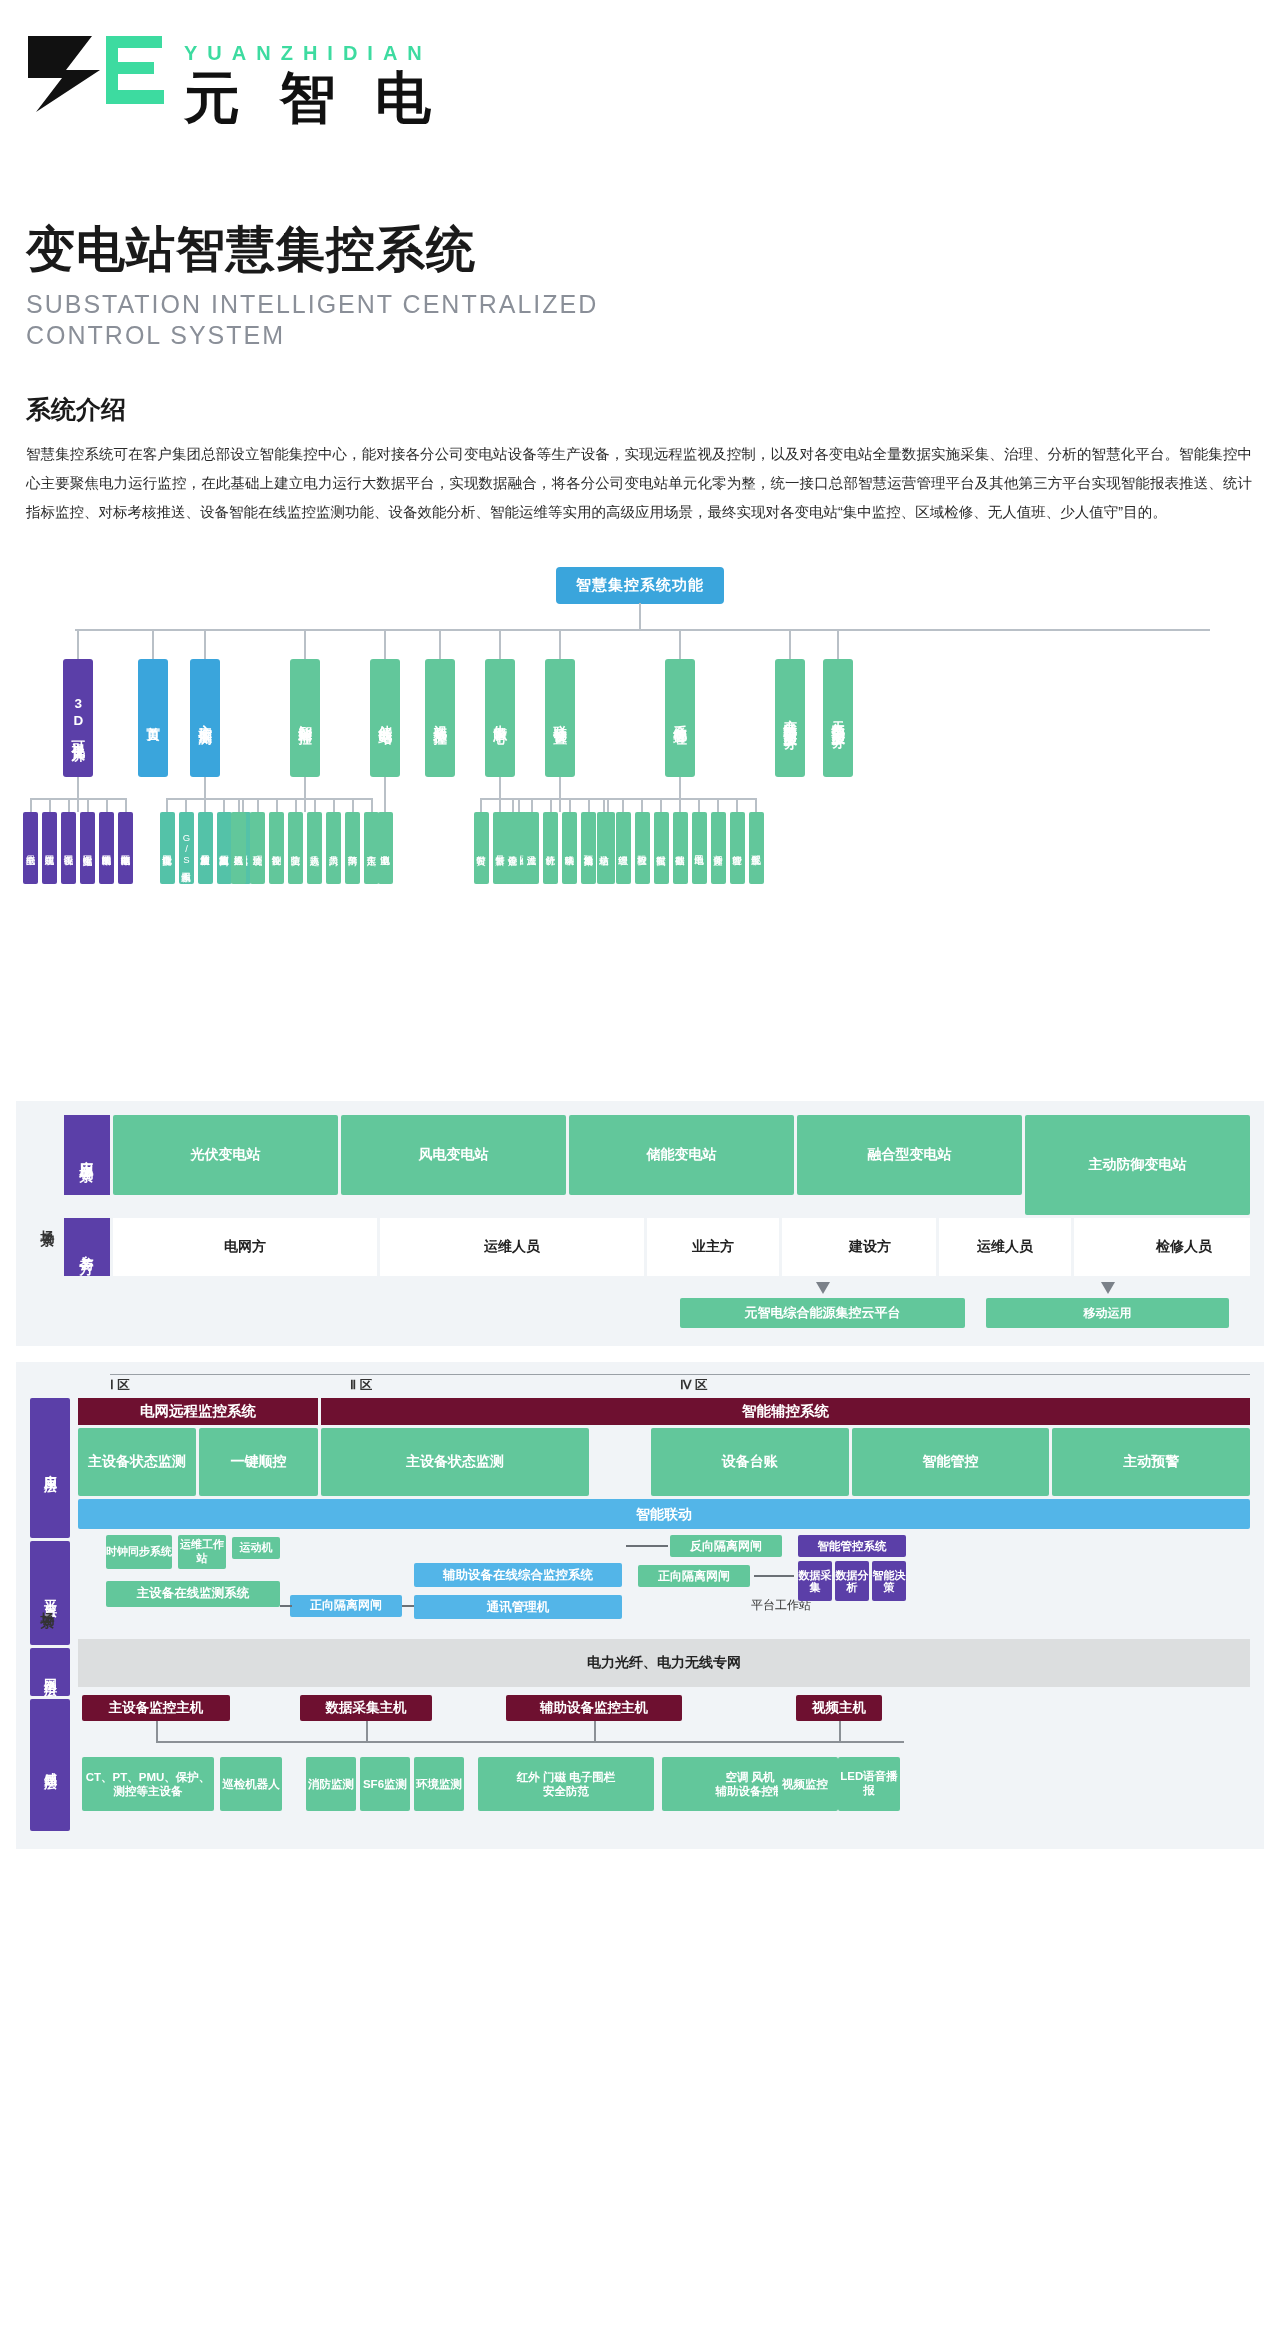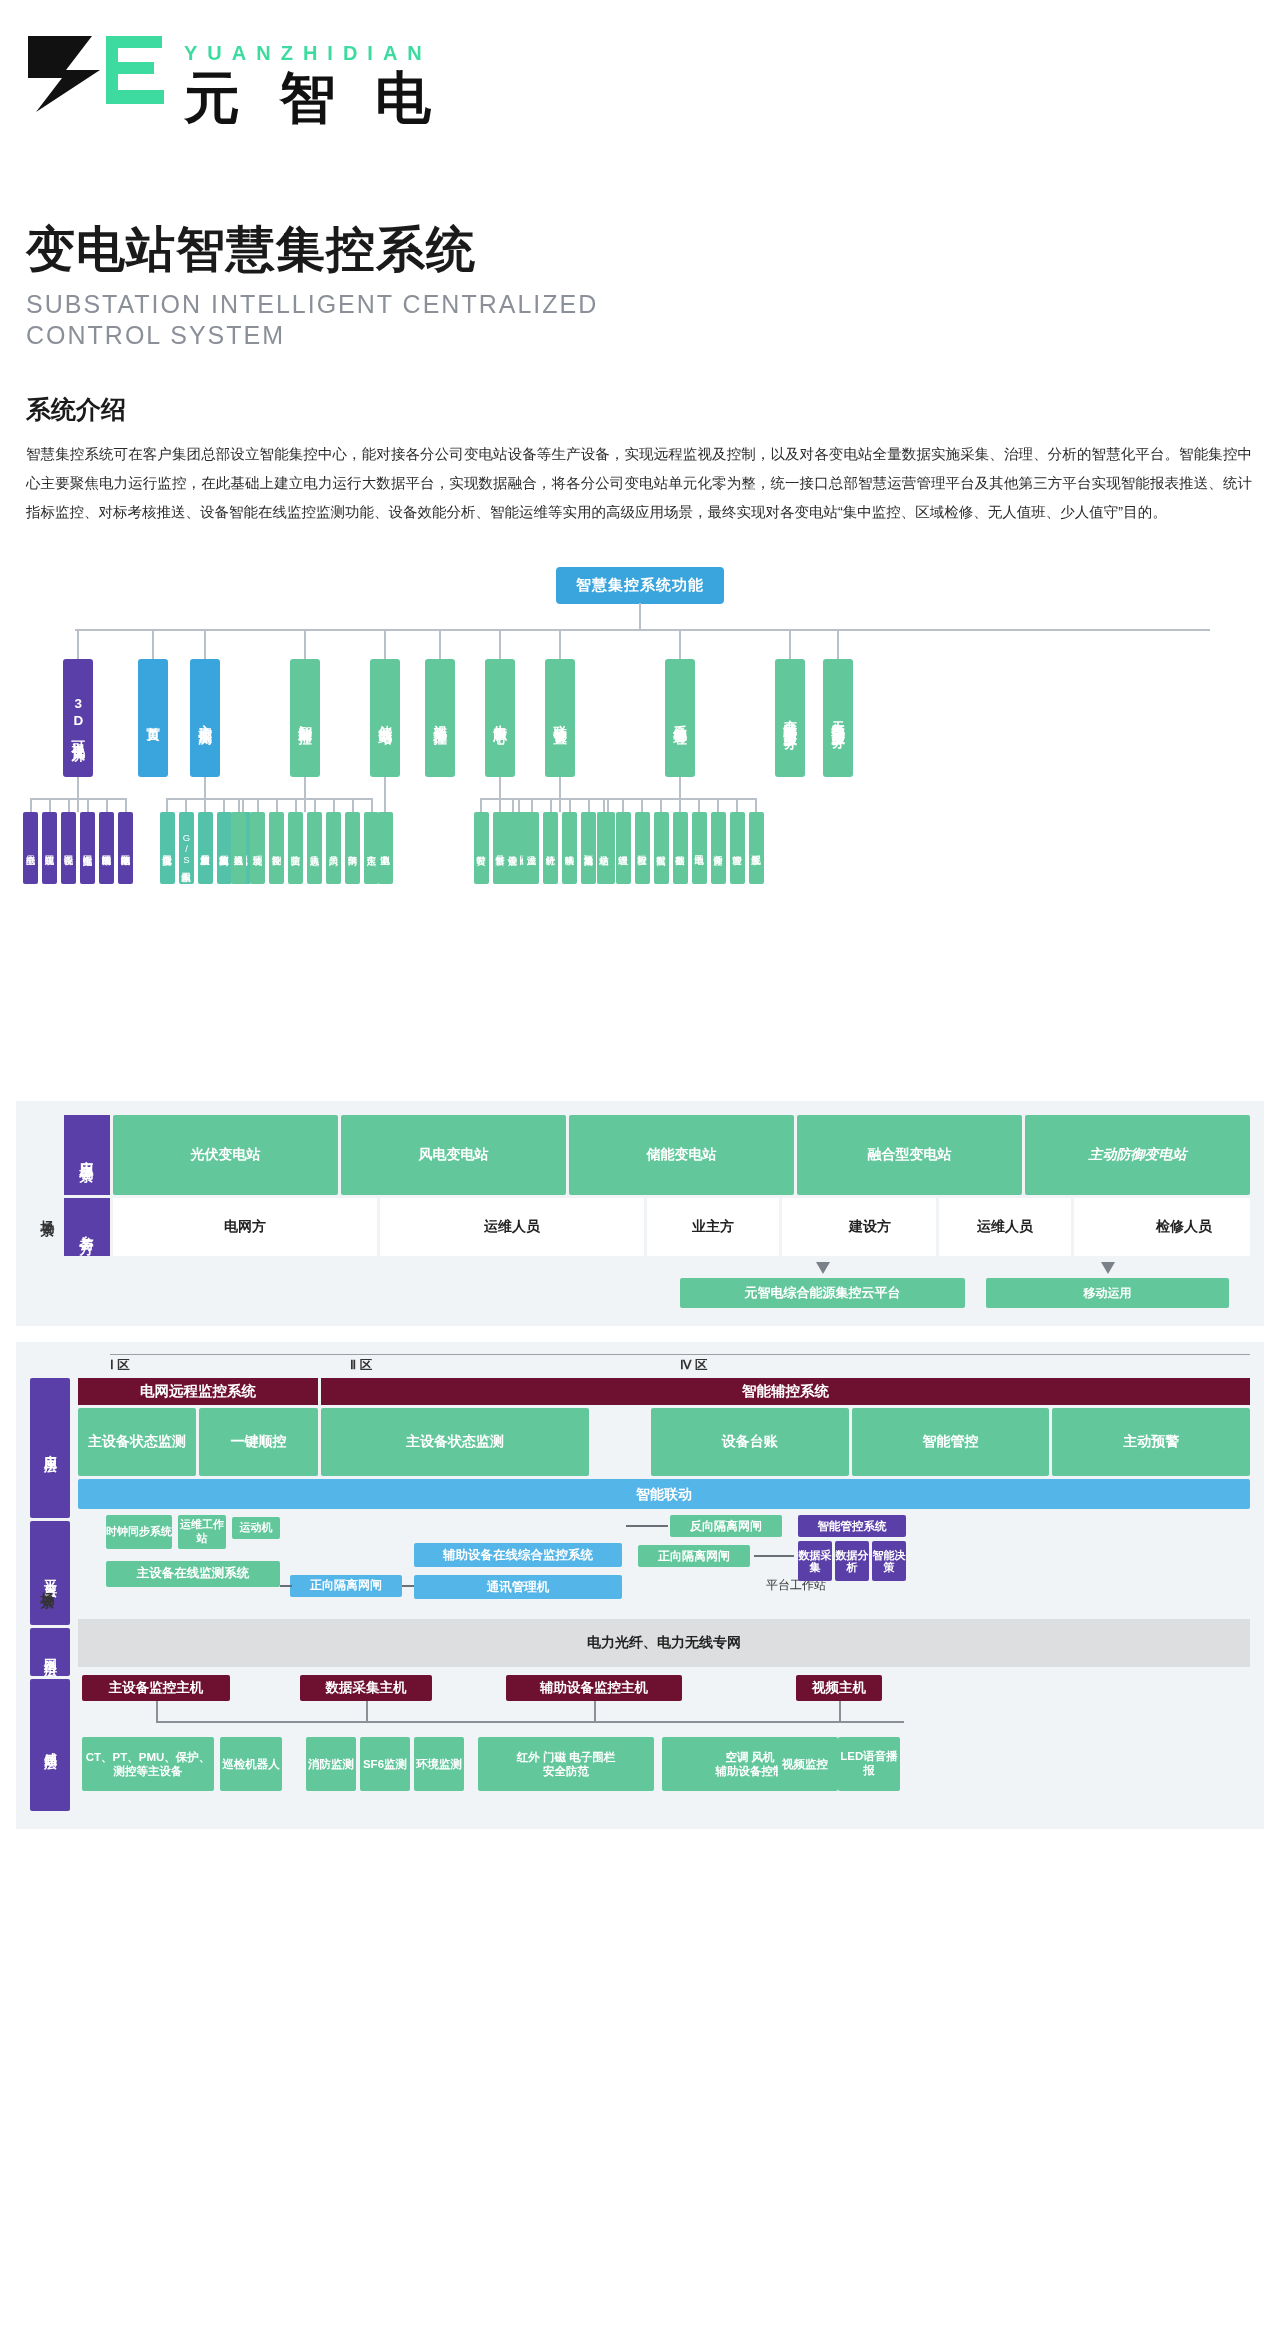--- a/index.html
+++ b/index.html
@@ -255,21 +255,21 @@
   <div class="scn">
     <div class="scn-side">场景</div>
     <div class="scn-body" style="margin-left:34px;">
 
       <div class="scn-line">
         <div class="scn-rowlabel" style="height:80px;">应用场景</div>
         <div class="chip-green" style="flex:1;height:80px;">光伏变电站</div>
         <div class="chip-green" style="flex:1;height:80px;">风电变电站</div>
         <div class="chip-green" style="flex:1;height:80px;">储能变电站</div>
         <div class="chip-green" style="flex:1;height:80px;">融合型变电站</div>
-        <div class="chip-green" style="flex:1;height:80px;font-style:italic;">主动防御变电站</div>
+        <div class="chip-green" style="flex:1;height:100px;">主动防御变电站</div>
       </div>
 
       <div class="scn-line">
         <div class="scn-rowlabel" style="height:58px;">参与方</div>
         <div class="chip-white" style="flex:2;height:58px;">电网方</div>
         <div class="chip-white" style="flex:2;height:58px;">运维人员</div>
         <div class="chip-white" style="flex:1;height:58px;">业主方</div>
         <div class="chip-white" style="flex:1;height:58px;padding-left:22px;">建设方</div>
         <div class="chip-white" style="flex:1;height:58px;">运维人员</div>
         <div class="chip-white" style="flex:1;height:58px;padding-left:44px;">检修人员</div>
@@ -329,21 +329,21 @@
         <div style="position:relative; height:104px; margin-top:6px;">
           <div class="box-green abs" style="left:28px;top:0;width:66px;height:34px;font-size:11px;">时钟同步系统</div>
           <div class="box-green abs" style="left:100px;top:0;width:48px;height:34px;font-size:11px;">运维工作站</div>
           <div class="box-green abs" style="left:154px;top:2px;width:48px;height:22px;font-size:11px;">运动机</div>
           <div class="box-green abs" style="left:28px;top:46px;width:174px;height:26px;font-size:12.5px;">主设备在线监测系统</div>
           <div class="box-blue abs" style="left:212px;top:60px;width:112px;height:22px;font-size:12px;">正向隔离网闸</div>
           <div class="box-blue abs" style="left:336px;top:28px;width:208px;height:24px;font-size:12.5px;">辅助设备在线综合监控系统</div>
           <div class="box-blue abs" style="left:336px;top:60px;width:208px;height:24px;font-size:12.5px;">通讯管理机</div>
           <div class="box-green abs" style="left:592px;top:0px;width:112px;height:22px;font-size:12px;">反向隔离网闸</div>
           <div class="box-green abs" style="left:560px;top:30px;width:112px;height:22px;font-size:12px;">正向隔离网闸</div>
-          <div class="plain-label abs" style="left:672px;top:62px;width:92px;">平台工作站</div>
+          <div class="plain-label abs" style="left:657px;top:62px;width:92px;">平台工作站</div>
           <div class="box-purple abs" style="left:720px;top:0px;width:108px;height:22px;font-size:11.5px;">智能管控系统</div>
           <div class="box-purple abs" style="left:720px;top:26px;width:34px;height:40px;font-size:11px;line-height:1.1;text-align:center;">数据采集</div>
           <div class="box-purple abs" style="left:757px;top:26px;width:34px;height:40px;font-size:11px;line-height:1.1;text-align:center;">数据分析</div>
           <div class="box-purple abs" style="left:794px;top:26px;width:34px;height:40px;font-size:11px;line-height:1.1;text-align:center;">智能决策</div>
 
           <div class="hline abs" style="left:202px;top:70px;width:12px;background:#6b7076;"></div>
           <div class="hline abs" style="left:324px;top:70px;width:12px;background:#6b7076;"></div>
           <div class="hline abs" style="left:548px;top:10px;width:42px;background:#6b7076;"></div>
           <div class="hline abs" style="left:676px;top:40px;width:40px;background:#6b7076;"></div>
         </div>

